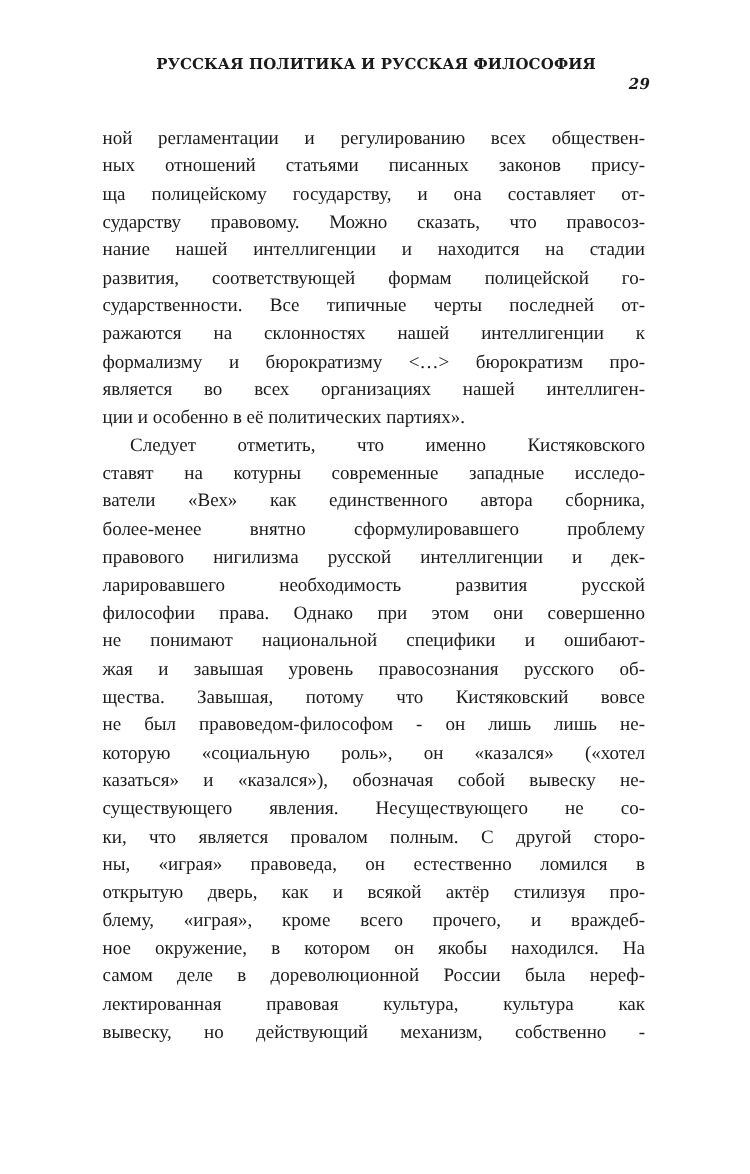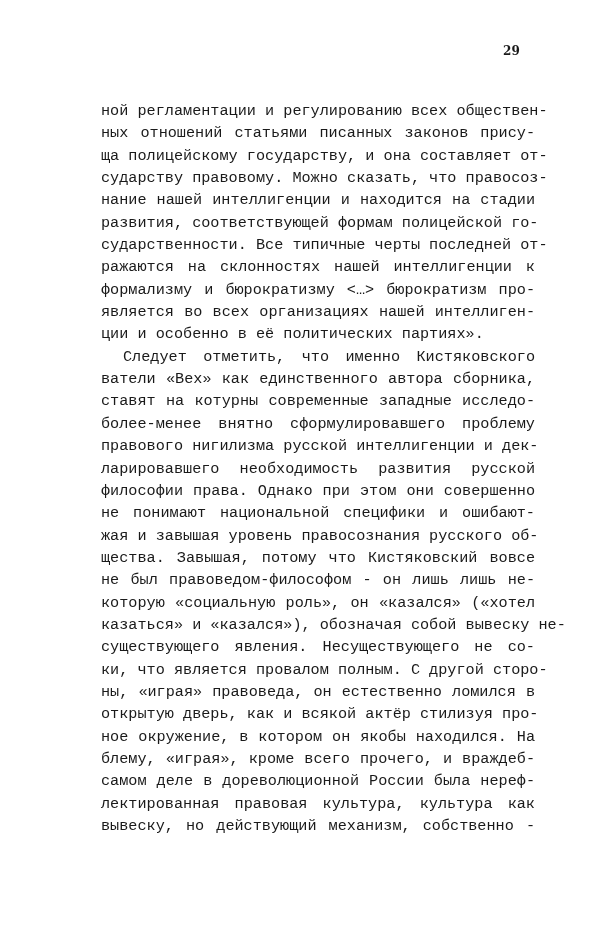--- a/index.html
+++ b/index.html
@@ -28,87 +28,88 @@
     }
     .running-title {
       position: absolute;
       left: 0;
       top: 0;
       white-space: nowrap;
     }
     .page-number {
       position: absolute;
       right: 0;
-      top: 0;
+      top: 16px;
       white-space: nowrap;
+      font-style: italic;
     }
     .body-text {
       position: absolute;
       top: 100px;
       left: 82px;
       width: 434px;
-      font-family: Liberation Mono, monospace;
+      font-family: Liberation Serif, serif;
       font-size: 15.2px;
       line-height: 22.35px;
       color: #1a1a1a;
-      margin-left: 19px;
     }
     .line {
       display: block;
       height: 22.35px;
       white-space: nowrap;
       text-align: justify;
       text-align-last: justify;
       overflow: visible;
     }
     .line.last {
       text-align-last: left;
     }
     .line.indent {
       padding-left: 22px;
     }
   </style>
 </head>
 <body>
 
 <div class="running-header">
+  <span class="running-title">РУССКАЯ ПОЛИТИКА И РУССКАЯ ФИЛОСОФИЯ</span>
   <span class="page-number">29</span>
 </div>
 
 <div class="body-text">
   <div>
     <span class="line">ной регламентации и регулированию всех обществен-</span>
     <span class="line">ных отношений статьями писанных законов прису-</span>
     <span class="line">ща полицейскому государству, и она составляет от-</span>
     <span class="line">сударству правовому. Можно сказать, что правосоз-</span>
     <span class="line">нание нашей интеллигенции и находится на стадии</span>
     <span class="line">развития, соответствующей формам полицейской го-</span>
     <span class="line">сударственности. Все типичные черты последней от-</span>
     <span class="line">ражаются на склонностях нашей интеллигенции к</span>
     <span class="line">формализму и бюрократизму &lt;…&gt; бюрократизм про-</span>
     <span class="line">является во всех организациях нашей интеллиген-</span>
     <span class="line last">ции и особенно в её политических партиях».</span>
   </div>
   <div>
     <span class="line indent">Следует отметить, что именно Кистяковского</span>
+    <span class="line">ставят на котурны современные западные исследо-</span>
     <span class="line">ватели «Вех» как единственного автора сборника,</span>
-    <span class="line">ставят на котурны современные западные исследо-</span>
     <span class="line">более-менее внятно сформулировавшего проблему</span>
     <span class="line">правового нигилизма русской интеллигенции и дек-</span>
     <span class="line">ларировавшего необходимость развития русской</span>
     <span class="line">философии права. Однако при этом они совершенно</span>
     <span class="line">не понимают национальной специфики и ошибают-</span>
     <span class="line">жая и завышая уровень правосознания русского об-</span>
     <span class="line">щества. Завышая, потому что Кистяковский вовсе</span>
     <span class="line">не был правоведом-философом - он лишь лишь не-</span>
     <span class="line">которую «социальную роль», он «казался» («хотел</span>
     <span class="line">казаться» и «казался»), обозначая собой вывеску не-</span>
     <span class="line">существующего явления. Несуществующего не со-</span>
     <span class="line">ки, что является провалом полным. С другой сторо-</span>
     <span class="line">ны, «играя» правоведа, он естественно ломился в</span>
     <span class="line">открытую дверь, как и всякой актёр стилизуя про-</span>
+    <span class="line">блему, «играя», кроме всего прочего, и враждеб-</span>
     <span class="line">ное окружение, в котором он якобы находился. На</span>
-    <span class="line">блему, «играя», кроме всего прочего, и враждеб-</span>
     <span class="line">самом деле в дореволюционной России была нереф-</span>
     <span class="line">лектированная правовая культура, культура как</span>
     <span class="line">вывеску, но действующий механизм, собственно -</span>
   </div>
 </div>
 
 </body></html>

